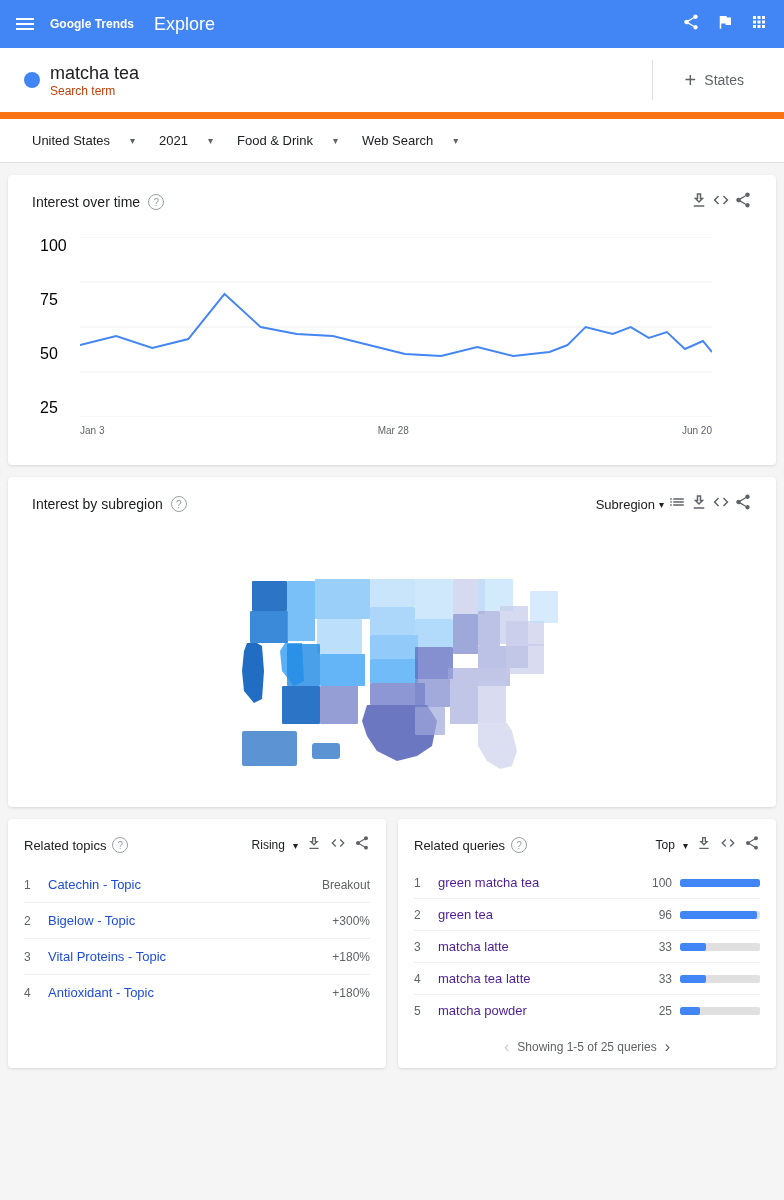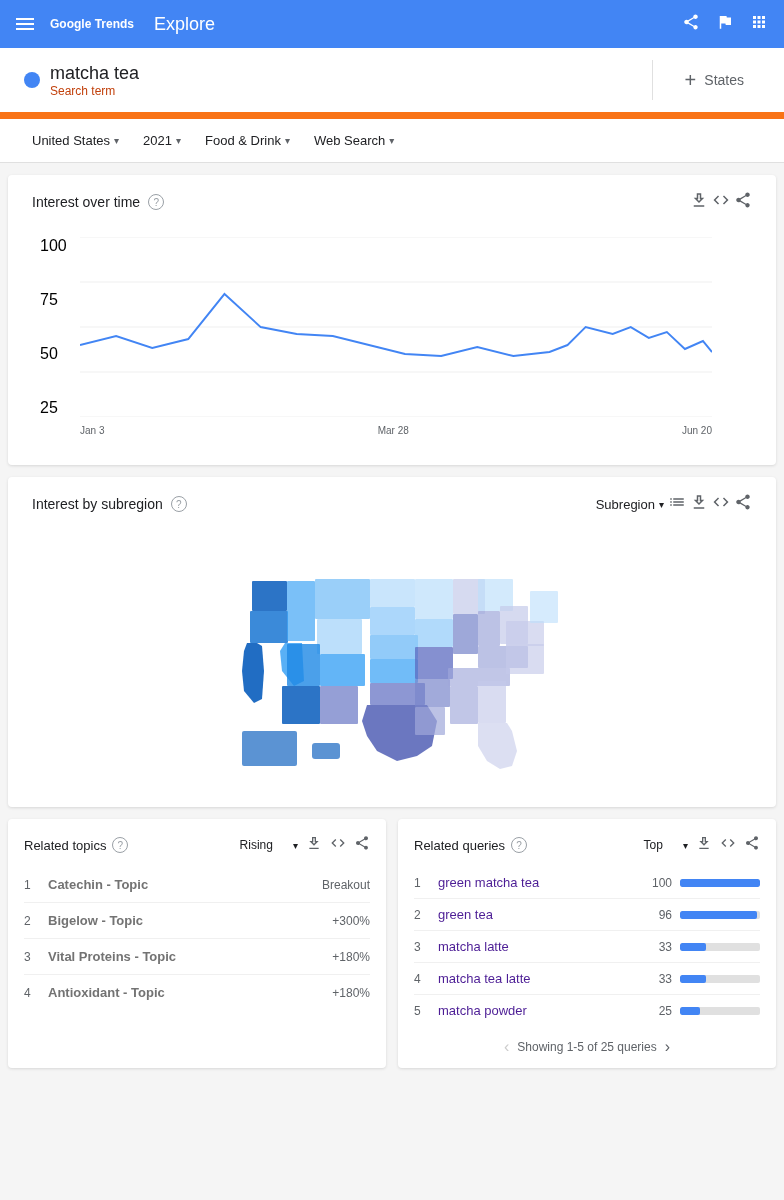--- a/index.html
+++ b/index.html
@@ -63,21 +63,21 @@
       background: white;
       padding: 8px 24px;
       display: flex;
       gap: 8px;
       align-items: center;
       border-bottom: 1px solid #e0e0e0;
     }
     .filter-btn {
       display: flex;
       align-items: center;
-      gap: 4px;
+      gap: 20px;
       padding: 6px 8px;
       border: none;
       background: none;
       font-size: 13px;
       color: #202124;
       cursor: pointer;
     }
     .filter-arrow { font-size: 10px; color: #5f6368; }
 
     
@@ -159,37 +159,37 @@
     .related-title-group {
       display: flex;
       align-items: center;
       gap: 6px;
       font-size: 13px;
       color: #202124;
     }
     .related-filter {
       display: flex;
       align-items: center;
-      gap: 20px;
+      gap: 8px;
       font-size: 12px;
       color: #202124;
       cursor: pointer;
     }
     .related-actions { display: flex; gap: 8px; align-items: center; }
 
     .related-row {
       display: flex;
       align-items: center;
       padding: 10px 0;
       border-bottom: 1px solid #f0f0f0;
       font-size: 13px;
     }
     .related-row:last-child { border-bottom: none; }
     .row-num { width: 24px; color: #5f6368; font-size: 12px; }
-    .row-label { flex: 1; color: #737373; font-weight: bold; }
+    .row-label { flex: 1; color: #1d4ed8; }
     .row-value { color: #5f6368; font-size: 12px; }
     .row-value.breakout { color: #5f6368; }
 
     
     .bar-row {
       display: flex;
       align-items: center;
       padding: 8px 0;
       border-bottom: 1px solid #f0f0f0;
       font-size: 13px;

